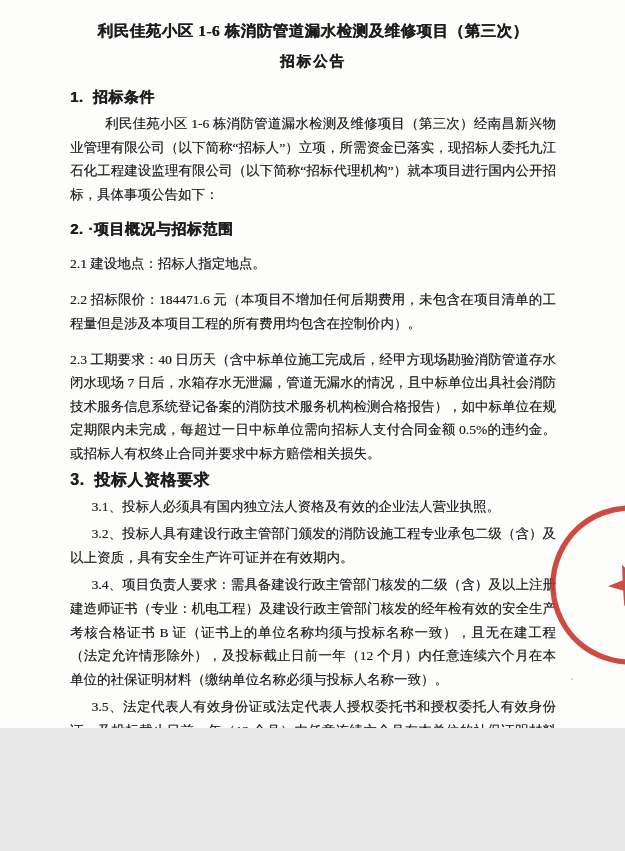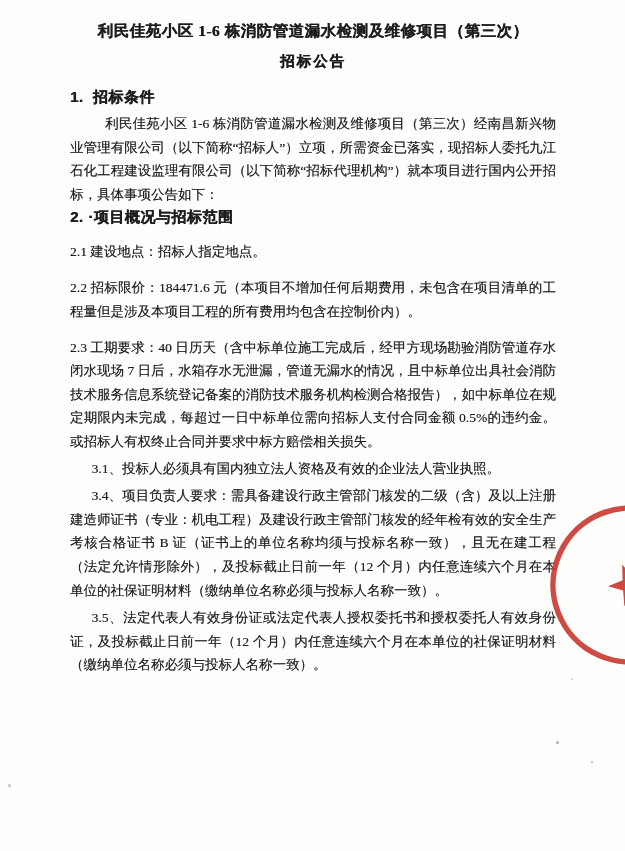--- a/index.html
+++ b/index.html
@@ -1,18 +1,18 @@
 <!DOCTYPE html>
 <html><head>
 <meta charset="utf-8">
 <style>
   * { margin:0; padding:0; box-sizing:border-box; }
   html,body { background:#e8e8e8; }
   .page {
-    position:relative; width:625px; height:851px; margin:0 auto;
+    position:relative; width:625px; height:728px; margin:0 auto;
     background:#fdfdfc; overflow:hidden;
     font-family:"Liberation Serif", serif;
     color:#1e1e1e;
   }
   .content {
     position:absolute; left:70px; top:21px; width:486px;
   }
   .doc-title {
     text-align:center; font-size:15.5px; line-height:19px; font-weight:700;
     text-shadow:.5px 0 0 currentColor; letter-spacing:.5px;
@@ -24,21 +24,21 @@
   .doc-number {
     margin-top:19px; text-align:center; font-size:17px; line-height:20px;
     font-weight:700; font-family:"Liberation Serif", serif; letter-spacing:.5px;
   }
   .h-sec {
     font-size:15px; line-height:22px; font-weight:700;
     font-family:Liberation Sans, sans-serif;
     text-shadow:.5px 0 0 currentColor; letter-spacing:.5px;
   }
   .h1a { margin-top:15px; }
-  .h2a { margin-top:0; }
+  .h2a { margin-top:12px; }
   .h3a { margin-top:2px; font-size:16px; line-height:24px; }
   .para {
     font-size:13.5px; line-height:23.6px; text-align:justify;
     text-shadow:.3px 0 0 rgba(30,30,30,.55);
   }
   .p-sec1 { margin-top:4px; text-indent:2.6em; }
   .it2 { margin-top:3px; }
   .it2-first { margin-top:12px; line-height:24px; }
   .it2 + .it2 { margin-top:12px; }
   .it3 { margin-top:4px; text-indent:1.6em; }
@@ -67,21 +67,23 @@
     <div class="doc-subtitle">招标公告</div>
 
     <div class="h-sec h1a">1.&nbsp; 招标条件</div>
     <div class="para p-sec1">利民佳苑小区 1-6 栋消防管道漏水检测及维修项目（第三次）经南昌新兴物业管理有限公司（以下简称“招标人”）立项，所需资金已落实，现招标人委托九江石化工程建设监理有限公司（以下简称“招标代理机构”）就本项目进行国内公开招标，具体事项公告如下：</div>
 
     <div class="h-sec h2a">2.&nbsp;·项目概况与招标范围</div>
     <div class="para it2 it2-first">2.1 建设地点：招标人指定地点。</div>
     <div class="para it2">2.2 招标限价：184471.6 元（本项目不增加任何后期费用，未包含在项目清单的工程量但是涉及本项目工程的所有费用均包含在控制价内）。</div>
     <div class="para it2">2.3 工期要求：40 日历天（含中标单位施工完成后，经甲方现场勘验消防管道存水闭水现场 7 日后，水箱存水无泄漏，管道无漏水的情况，且中标单位出具社会消防技术服务信息系统登记备案的消防技术服务机构检测合格报告），如中标单位在规定期限内未完成，每超过一日中标单位需向招标人支付合同金额 0.5%的违约金。或招标人有权终止合同并要求中标方赔偿相关损失。</div>
 
+    <div class="h-sec h3a">3.&nbsp; 投标人资格要求</div>
     <div class="para it3 it3-first">3.1、投标人必须具有国内独立法人资格及有效的企业法人营业执照。</div>
+    <div class="para it3">3.2、投标人具有建设行政主管部门颁发的消防设施工程专业承包二级（含）及以上资质，具有安全生产许可证并在有效期内。</div>
     <div class="para it3">3.4、项目负责人要求：需具备建设行政主管部门核发的二级（含）及以上注册建造师证书（专业：机电工程）及建设行政主管部门核发的经年检有效的安全生产考核合格证书 B 证（证书上的单位名称均须与投标名称一致），且无在建工程（法定允许情形除外），及投标截止日前一年（12 个月）内任意连续六个月在本单位的社保证明材料（缴纳单位名称必须与投标人名称一致）。</div>
     <div class="para it3">3.5、法定代表人有效身份证或法定代表人授权委托书和授权委托人有效身份证，及投标截止日前一年（12 个月）内任意连续六个月在本单位的社保证明材料（缴纳单位名称必须与投标人名称一致）。</div>
   </div>
 
   <div class="seal">
     <svg width="170" height="170" viewBox="0 0 170 170">
       <circle cx="85" cy="85" r="77" fill="none" stroke="#c8332b" stroke-width="5.5"></circle>
       <defs>
         <path id="sealArc" d="M 85 147 A 62 62 0 1 1 84.9 147" fill="none"></path>
       </defs>

